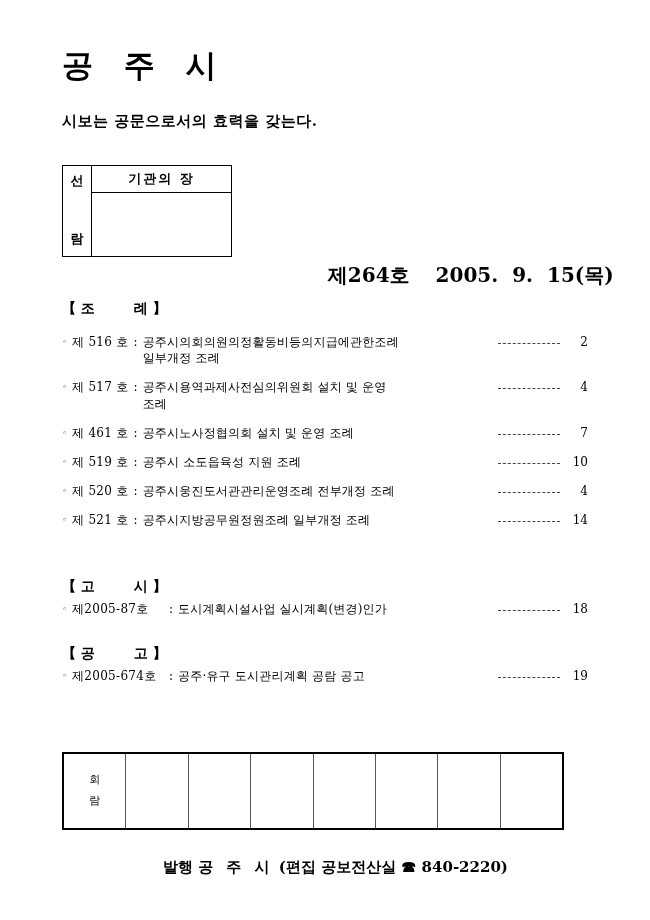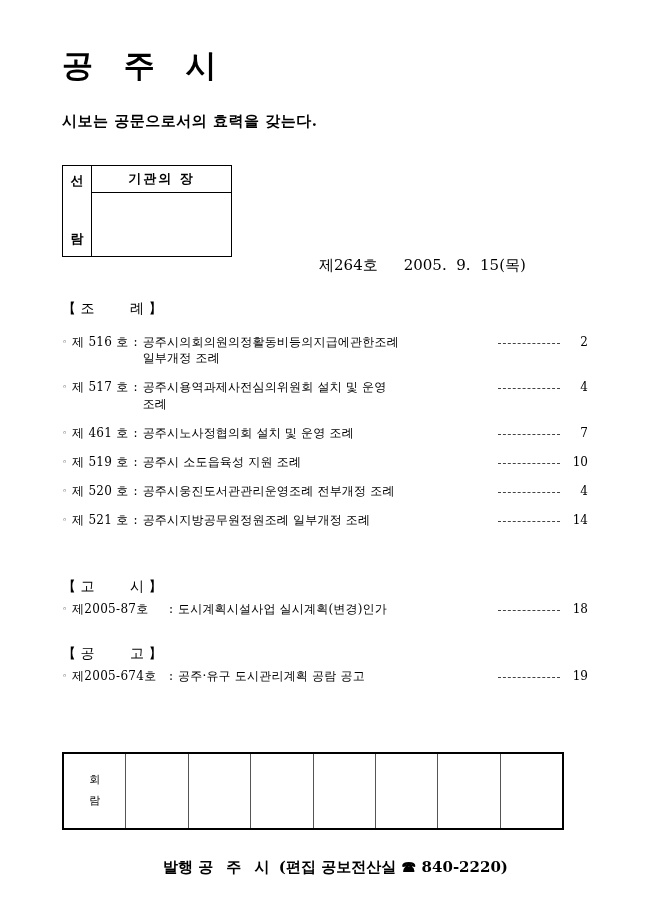--- a/index.html
+++ b/index.html
@@ -89,33 +89,33 @@
   .approval-sign {
     height: calc(100% - 27px);
   }
 
   
   .issue-line {
     position: absolute;
     left: 300px;
     top: 238px;
     width: 290px;
-    font-size: 15px;
-    font-weight: normal;
+    font-size: 20px;
+    font-weight: bold;
     white-space: pre;
   }
   .issue-no { letter-spacing: 0px; }
   .issue-date { margin-left: 26px; letter-spacing: 0px; }
 
   
   .section-title {
     position: absolute;
     left: 62px;
     font-size: 14px;
-    font-weight: normal;
+    font-weight: bold;
     white-space: pre;
   }
 
   .toc {
     position: absolute;
     left: 62px;
     width: 526px;
   }
 
   .toc-row {

